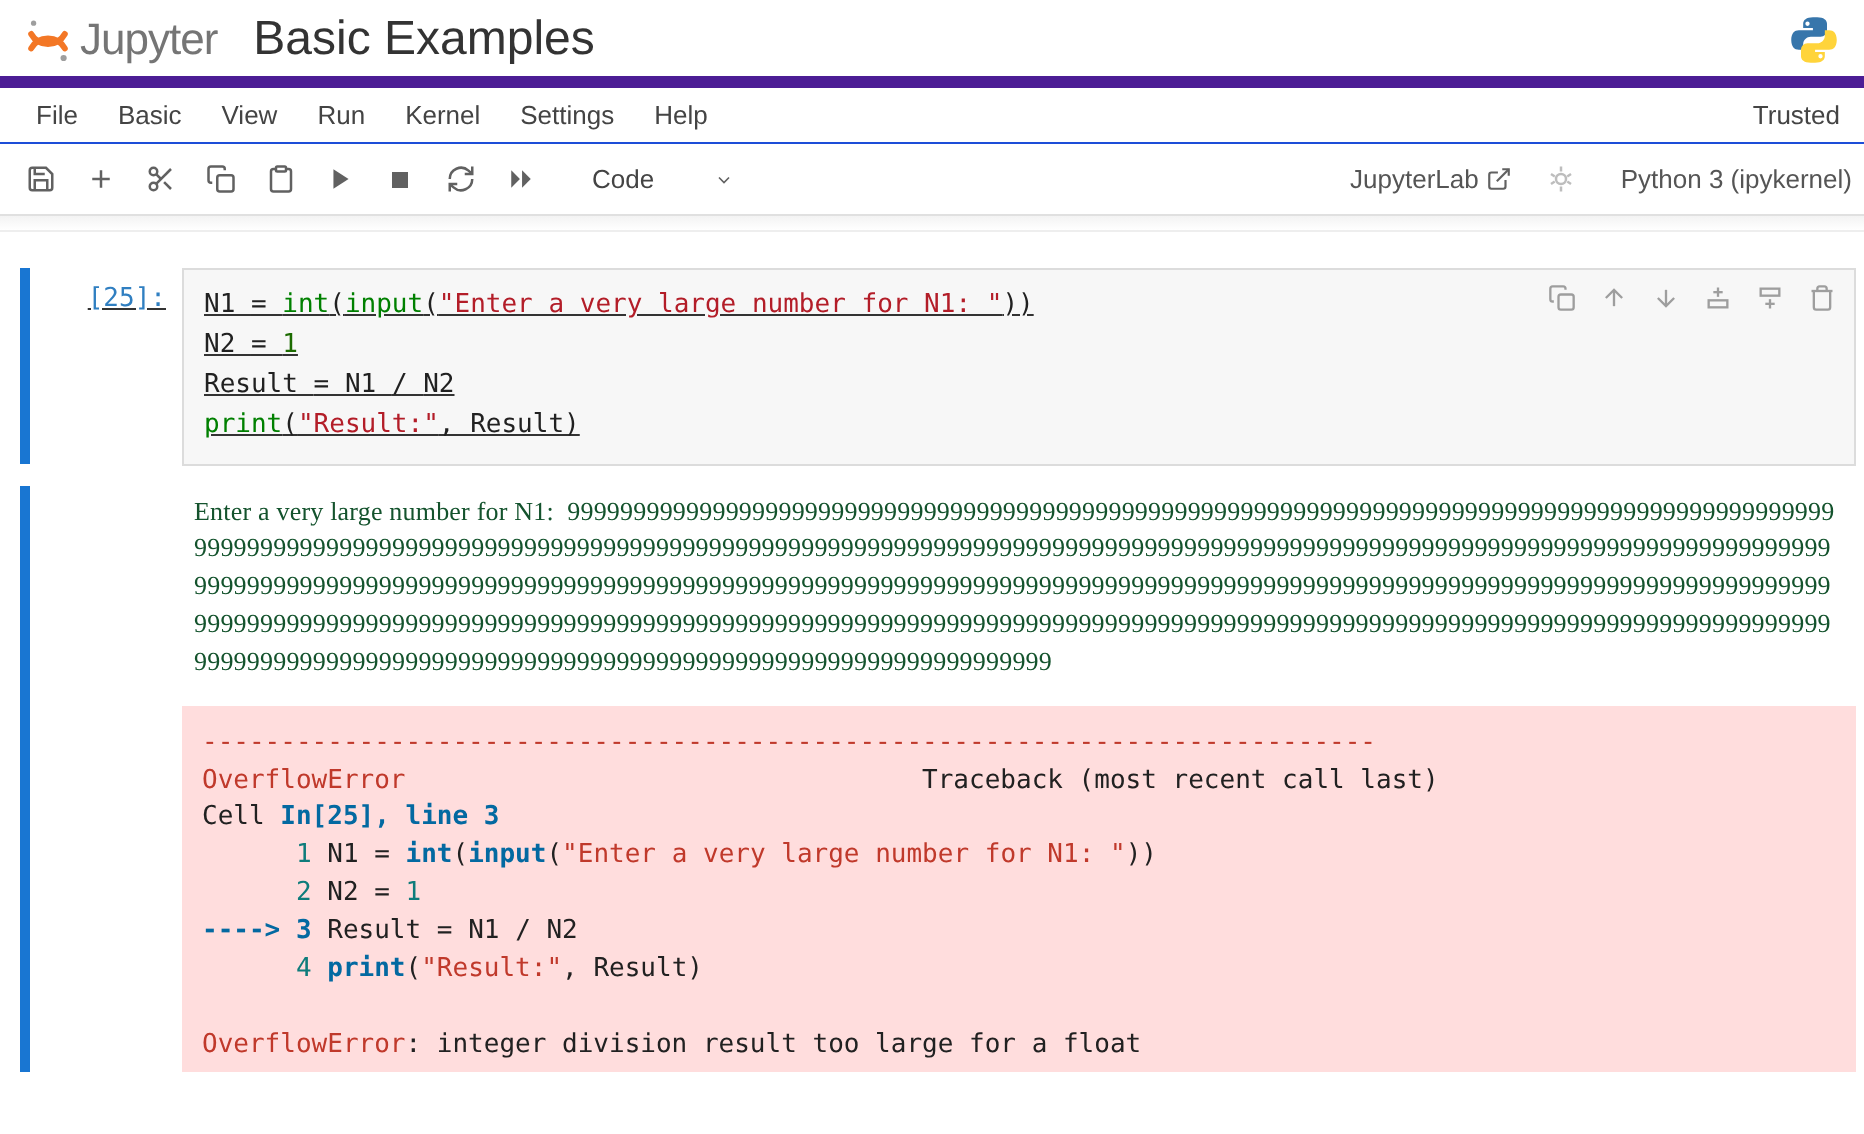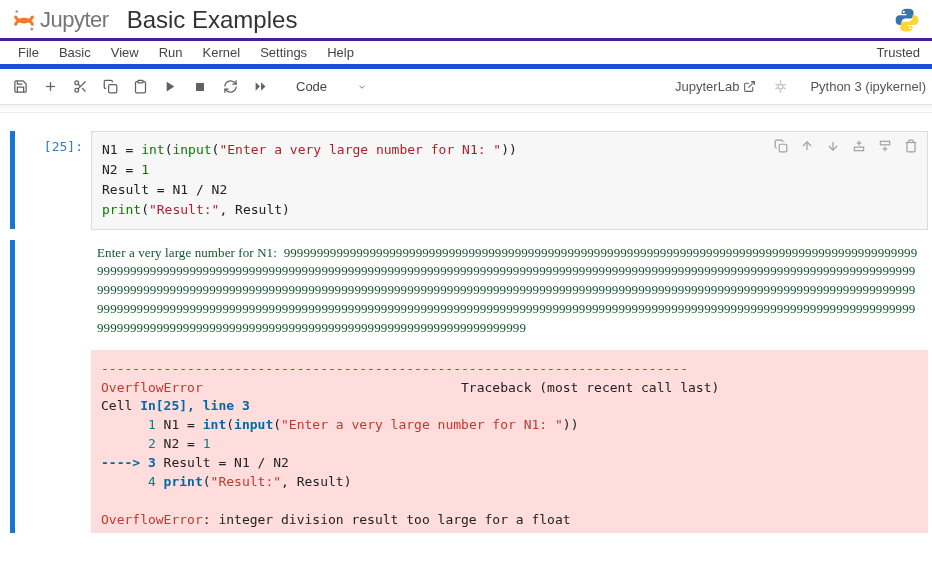--- a/index.html
+++ b/index.html
@@ -1,36 +1,36 @@
 <!DOCTYPE html>
 <html><head>
 <meta charset="utf-8">
 <style>
   * { box-sizing: border-box; }
   html, body { margin:0; padding:0; font-family: -apple-system, BlinkMacSystemFont, "Segoe UI", Helvetica, Arial, sans-serif; font-size:13px; color:#333; background:#fff; width:932px; height:567px; overflow:hidden;}
-  .header { display:flex; align-items:center; padding:6px 12px 4px 12px; border-bottom:3px solid #4c1d95; }
+  .header { display:flex; align-items:center; padding:6px 12px 4px 12px; border-bottom:6px solid #4c1d95; }
   .logo { display:flex; align-items:center; gap:4px; margin-right:10px;}
   .logo-svg { width:24px; height:24px; }
   .logo-text { font-size:22px; color:#757575; font-weight:400; letter-spacing:-0.5px;}
   .nb-title { font-size:24px; color:#333; margin-left:8px; }
   .checkpoint { font-size:13px; color:#666; margin-left:10px; }
   .header-right { margin-left:auto; display:flex; align-items:center;}
   .python-logo { width:26px; height:26px; }
-  .menubar { display:flex; align-items:center; gap:0; padding:0 8px; border-bottom:5px solid #1d4ed8; height:28px;}
+  .menubar { display:flex; align-items:center; gap:0; padding:0 8px; border-bottom:1px solid #1d4ed8; height:28px;}
   .menubar .menu-item { padding:4px 10px; font-size:13px; color:#444; cursor:pointer;}
   .menubar .trusted { margin-left:auto; padding-right:4px; font-size:13px; color:#444;}
   .toolbar { display:flex; align-items:center; gap:2px; padding:4px 6px; border-bottom:1px solid #e0e0e0; height:36px; background:#fff;}
   .toolbar .tbtn { width:28px; height:26px; display:flex; align-items:center; justify-content:center; color:#616161; cursor:pointer; border-radius:2px;}
   .celltype { display:flex; align-items:center; gap:30px; padding:2px 10px 2px 14px; height:24px; color:#444; font-size:13px; cursor:pointer; margin-left:6px;}
   .toolbar-right { margin-left:auto; display:flex; align-items:center; gap:10px; font-size:13px; color:#555;}
   .jl-link { display:flex; align-items:center; gap:4px; cursor:pointer;}
   .kernel-name { margin-left:6px;}
   .toolbar-shadow { height:8px; background:linear-gradient(#f3f3f3,#ffffff); border-bottom:1px solid #eee;}
   .notebook { padding:18px 4px 0 10px; }
-  .cell { display:flex; position:relative; }
+  .cell { display:flex; position:relative;text-decoration:underline; }
   .cell-bar { width:5px; background:#1976d2; margin-right:6px; align-self:stretch;}
   .prompt { width:70px; text-align:right; padding:8px 8px 0 0; font-family:"Menlo","Consolas",monospace; font-size:13px; color:#307fc1;}
   .input-body { flex:1; }
   .input-area { border:1px solid #dcdcdc; background:#f7f7f7; padding:8px 10px; font-family:"Menlo","Consolas",monospace; font-size:13px; line-height:1.55; white-space:pre; position:relative; color:#212121;}
   .input-area .s { color:#b31d28;}
   .input-area .n { color:#1c6b00;}
   .input-area .k { color:#008000;}
   .cell-toolbar { position:absolute; top:6px; right:8px; display:flex; gap:10px; color:#9e9e9e;}
   .cell-toolbar .ct { width:16px; height:16px; cursor:pointer; display:flex; align-items:center; justify-content:center;}
   .out-wrap { display:flex; margin-top:10px;}

